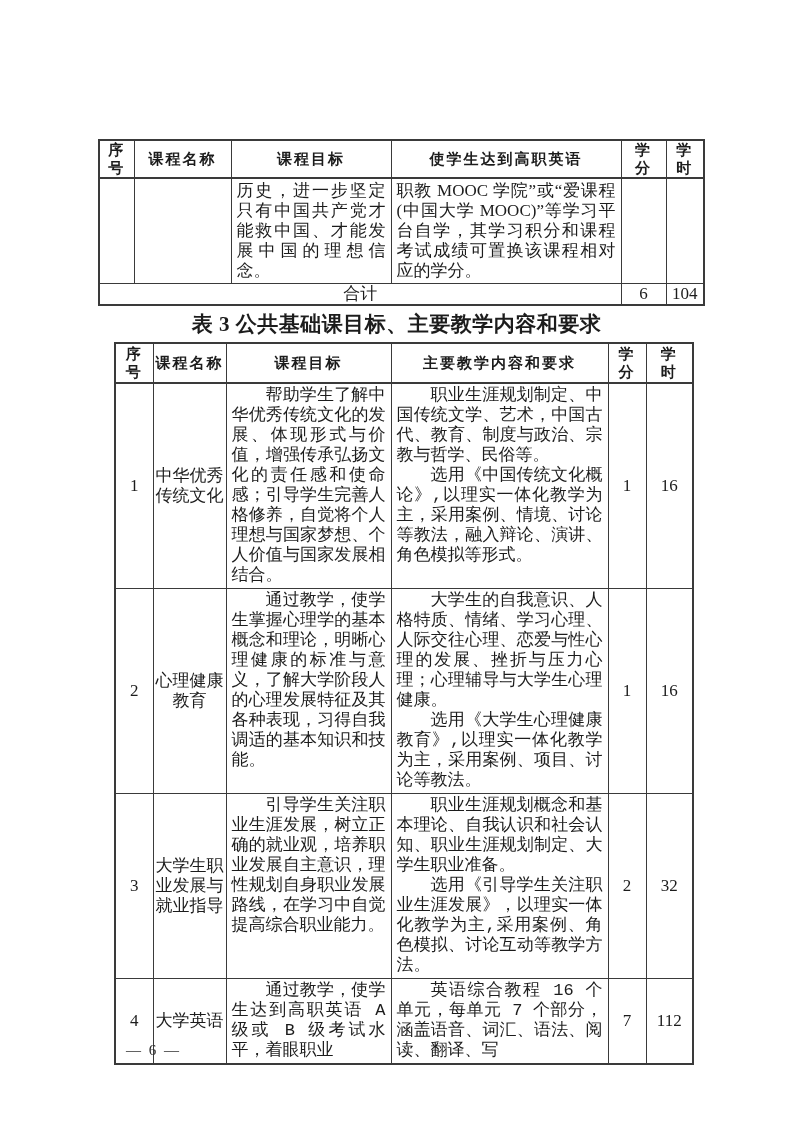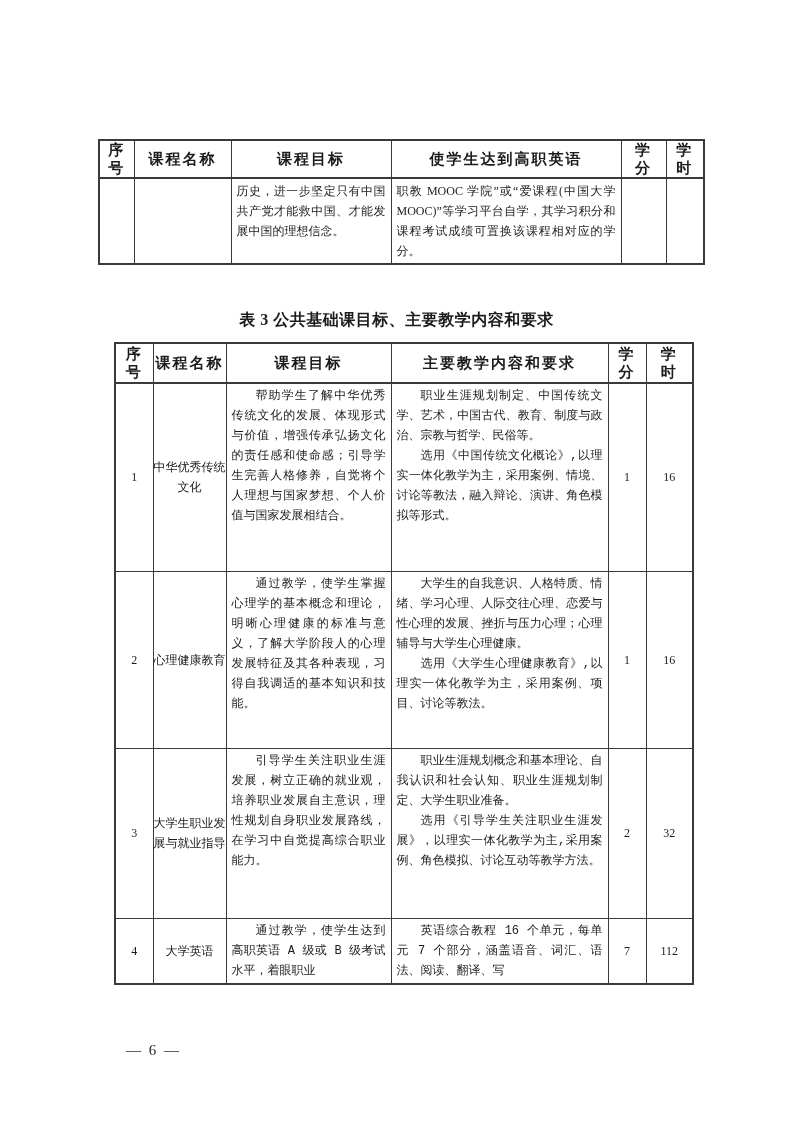--- a/index.html
+++ b/index.html
@@ -25,21 +25,21 @@
     font-size:15px;
     line-height:18px;
     letter-spacing:2px;
     text-align:center;
     vertical-align:middle;
     white-space:pre-line;
     padding:0;
     border-bottom-width:2px;
   }
   td{
-    font-size:12px;
+    font-size:17px;
     line-height:20px;
     vertical-align:middle;
     text-align:center;
     padding:0;
   }
   td.txt{
     vertical-align:top;
     text-align:justify;
     text-justify:inter-ideograph;
     padding:2px 5px;
@@ -52,21 +52,21 @@
   .table1{left:98px;top:139px;width:605px;}
   .t1-header{height:36px;}
   .t1-body{height:75px;}
   .t1-total{height:21px;}
 
   
   .section-title{
     position:absolute;
     left:0;right:0;top:310px;
     text-align:center;
-    font-size:16px;
+    font-size:21px;
     font-weight:bold;
     letter-spacing:0.5px;
   }
 
   
   .table2{left:114px;top:342px;width:578px;}
   .t2-header{height:40px;}
   .t2-r1{height:188px;}
   .t2-r2{height:177px;}
   .t2-r3{height:170px;}
@@ -112,20 +112,25 @@
       <td></td>
       <td class="txt">
         <p class="para">历史，进一步坚定只有中国共产党才能救中国、才能发展中国的理想信念。</p>
       </td>
       <td class="txt">
         <p class="para">职教 MOOC 学院”或“爱课程(中国大学 MOOC)”等学习平台自学，其学习积分和课程考试成绩可置换该课程相对应的学分。</p>
       </td>
       <td></td>
       <td></td>
     </tr>
+    <tr class="t1-total">
+      <td colspan="4">合计</td>
+      <td class="num">6</td>
+      <td class="num">104</td>
+    </tr>
   </tbody>
     </table>
 
   <div class="section-title">表 3 公共基础课目标、主要教学内容和要求</div>
 
   <table class="table2">
     <colgroup>
       <col style="width:38px">
         <col style="width:73px">
         <col style="width:165px">

